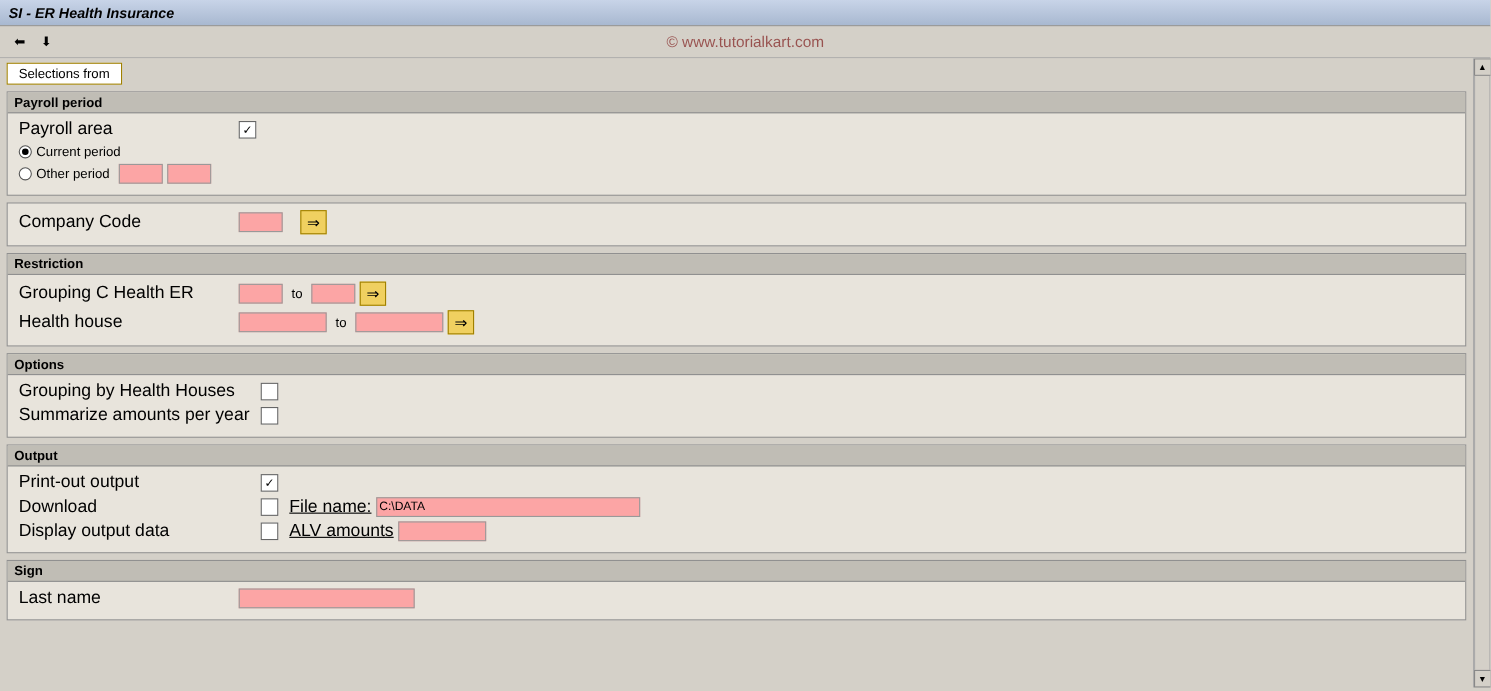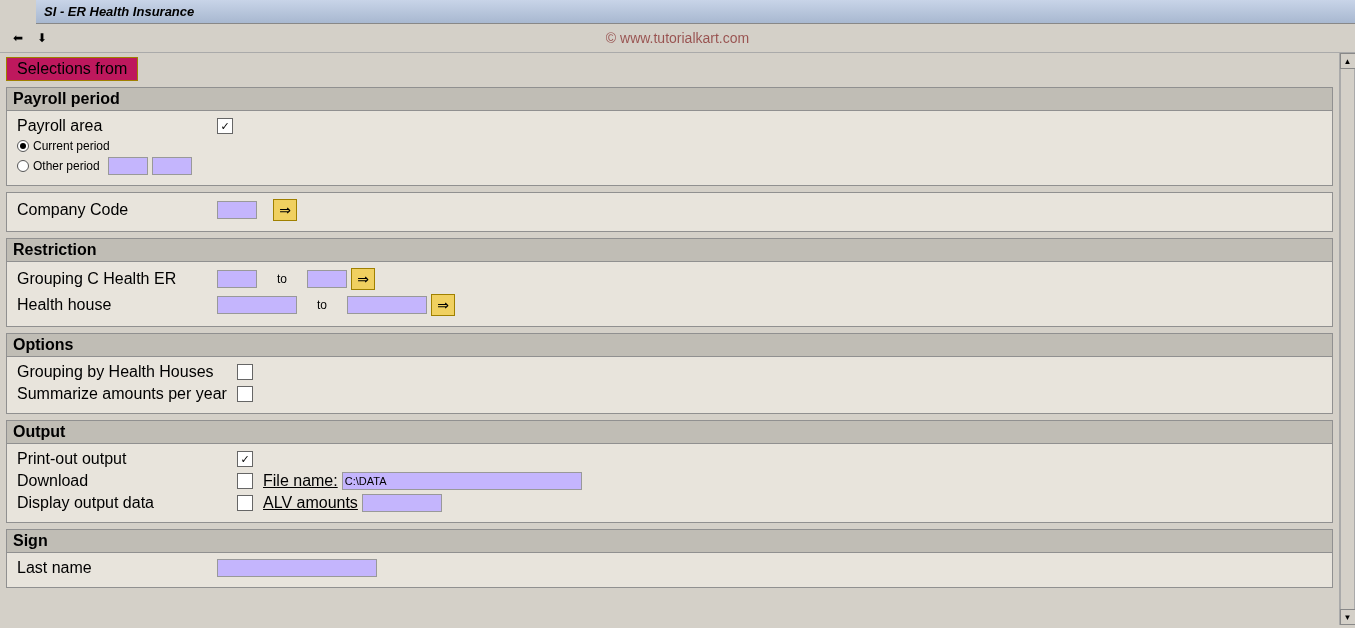--- a/index.html
+++ b/index.html
@@ -14,21 +14,20 @@
     }
     .title-bar {
       background: linear-gradient(to bottom, #c8d4e8, #a8b8d0);
       padding: 4px 8px;
       font-weight: bold;
       font-size: 13px;
       font-style: italic;
       border-bottom: 1px solid #888;
       display: flex;
       align-items: flex-end;
-      margin-left: 36px;
     }
     .toolbar {
       background: #d4d0c8;
       padding: 4px 8px;
       display: flex;
       align-items: center;
       border-bottom: 1px solid #aaa;
       position: relative;
     }
     .toolbar-icon {
@@ -72,55 +71,55 @@
       height: 16px;
       background: #d4d0c8;
       border: 1px solid #888;
       display: flex;
       align-items: center;
       justify-content: center;
       cursor: pointer;
       font-size: 8px;
     }
     .selections-btn {
-      background: #be185d;
+      background: #ffffff;
       border: 1px solid #a08000;
       padding: 2px 10px;
-      font-size: 16px;
+      font-size: 12px;
       cursor: pointer;
       margin-bottom: 6px;
     }
     .section {
       border: 1px solid #909090;
       background: #e8e4dc;
       margin-bottom: 6px;
       position: relative;
     }
     .section-header {
       background: #c0bdb5;
       padding: 2px 6px;
       font-weight: bold;
-      font-size: 16px;
+      font-size: 12px;
       border-bottom: 1px solid #909090;
     }
     .section-body {
       padding: 6px 10px;
     }
     .field-row {
       display: flex;
       align-items: center;
       margin-bottom: 4px;
     }
     .field-label {
       width: 200px;
       font-size: 16px;
     }
     .text-input {
       border: 1px solid #999;
-      background: #c4b5fd;
+      background: #fca5a5;
       height: 18px;
       padding: 1px 2px;
       font-size: 11px;
     }
     .text-input-sm {
       width: 40px;
     }
     .text-input-md {
       width: 80px;
     }
@@ -175,21 +174,21 @@
       background: #f0d060;
       border: 1px solid #a08000;
       display: inline-flex;
       align-items: center;
       justify-content: center;
       cursor: pointer;
       font-size: 14px;
       margin-left: 4px;
     }
     .to-label {
-      margin: 0 20px;
+      margin: 0 8px;
       font-size: 12px;
     }
     .file-label {
       font-size: 16px;
       margin-right: 4px;
       text-decoration: underline;
     }
     .other-period-inputs {
       display: flex;
       gap: 4px;

